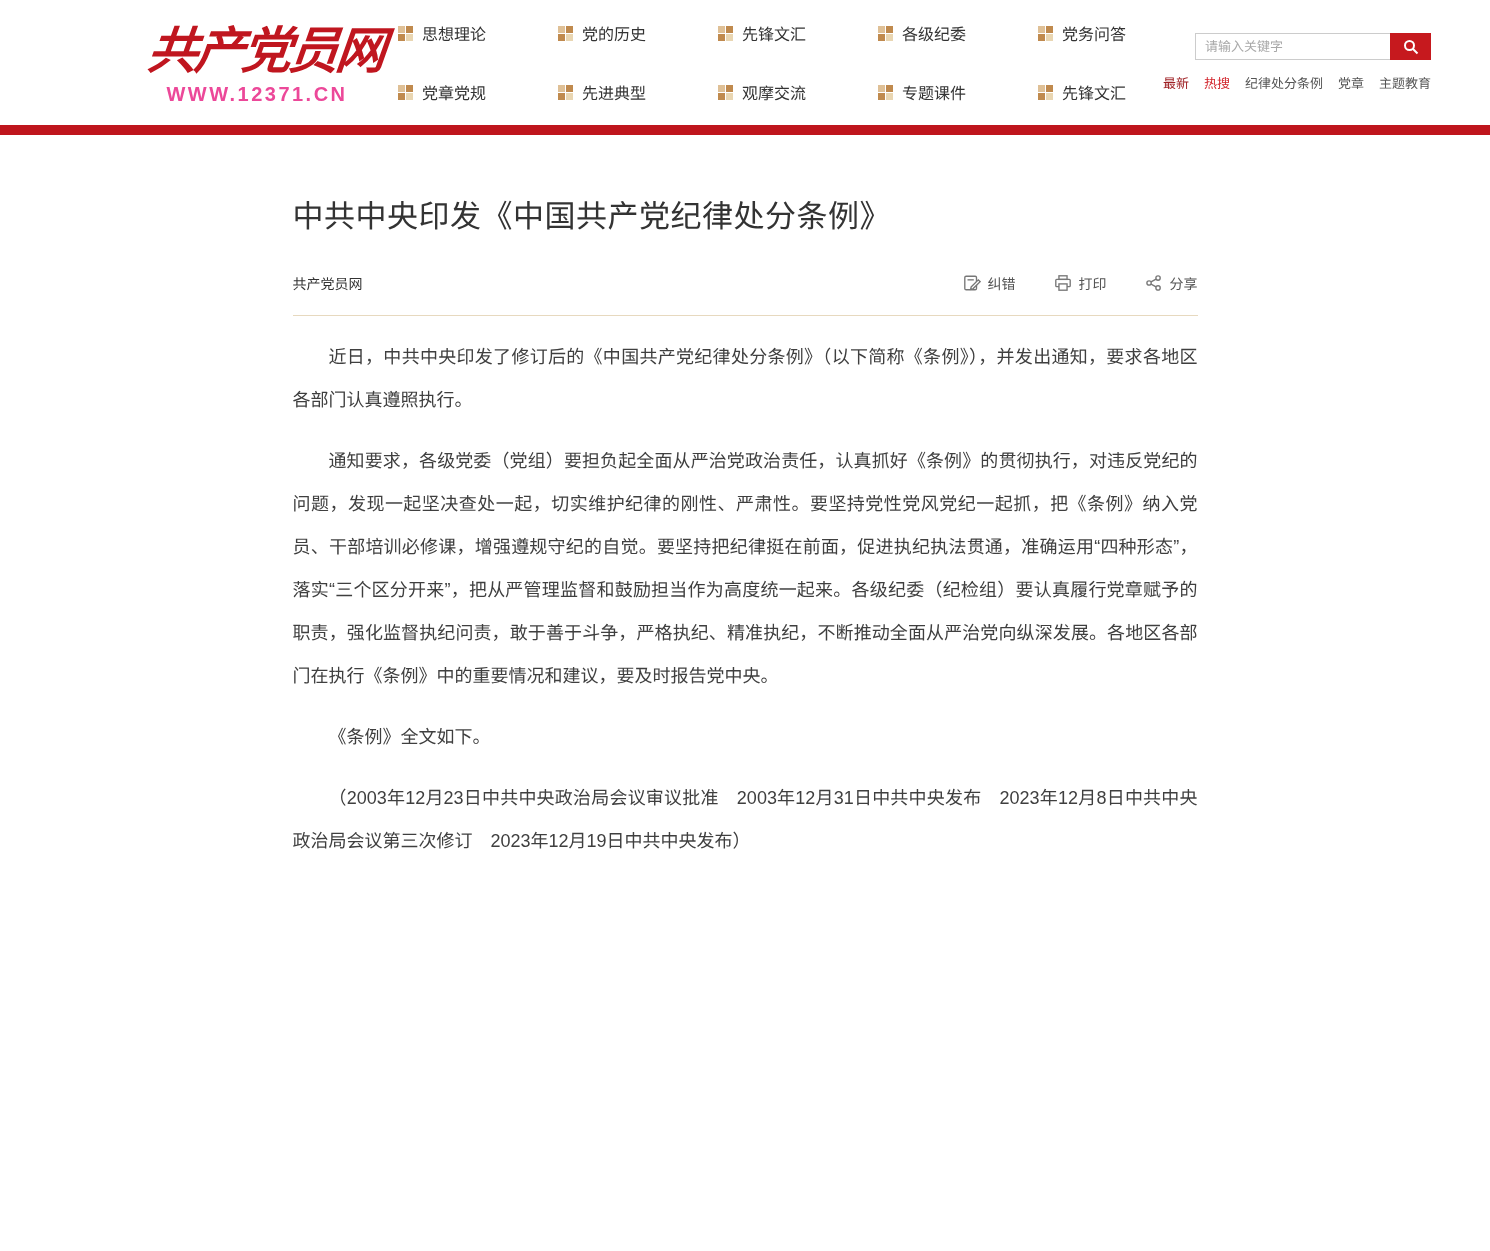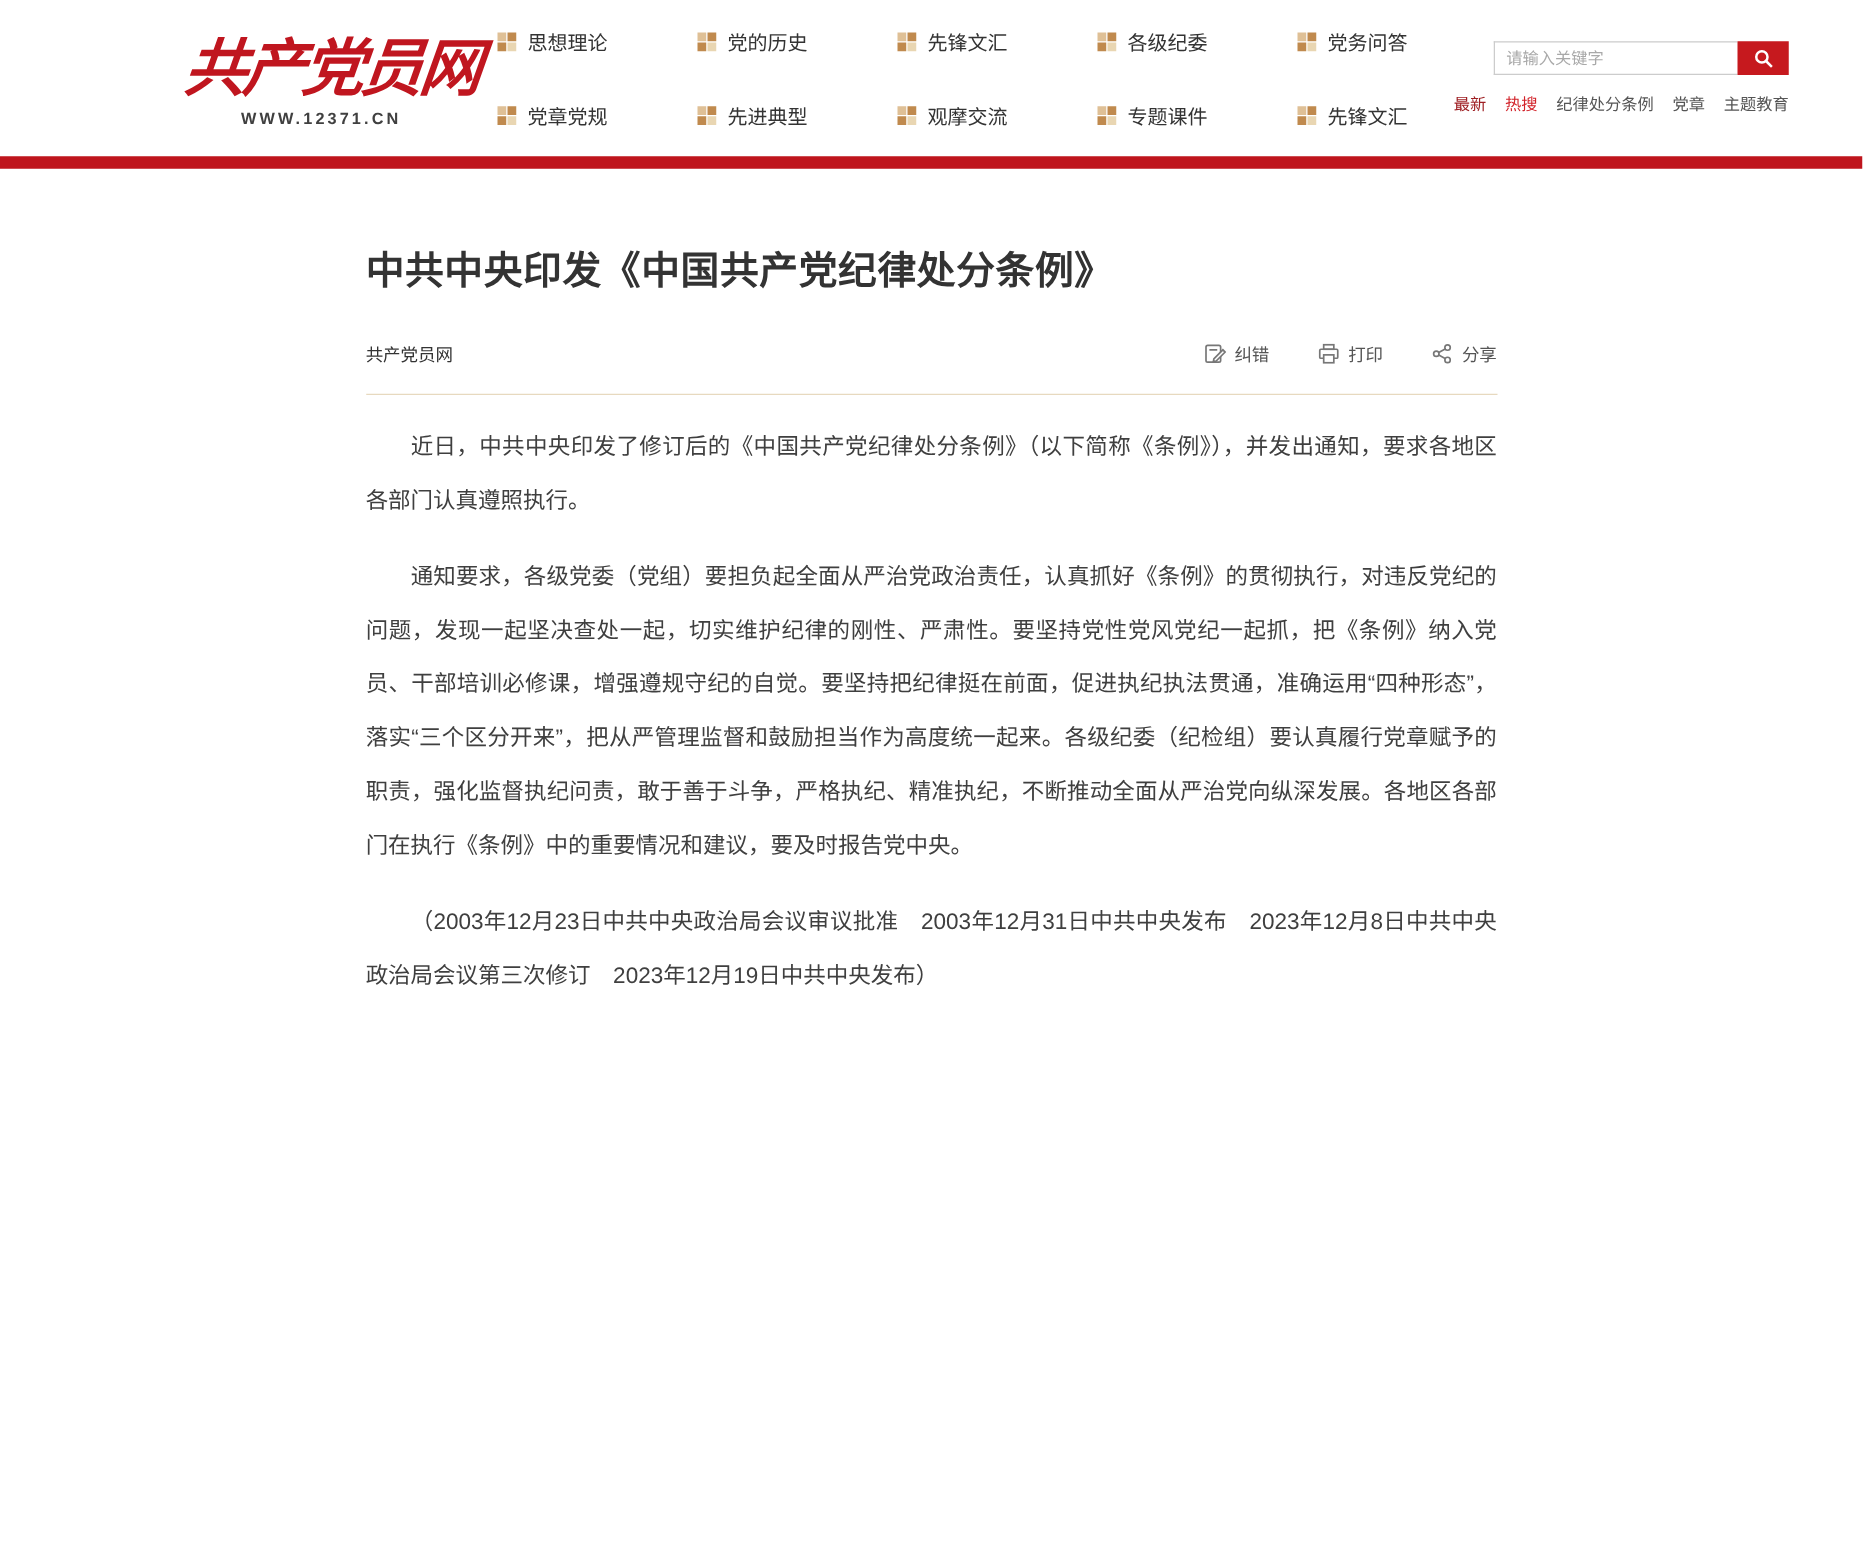--- a/index.html
+++ b/index.html
@@ -6,21 +6,21 @@
   html,body { width:1490px; height:1251px; overflow:hidden; background:#fff;
     font-family:"Liberation Sans", sans-serif; }
 
   
   .header { height:125px; display:flex; align-items:center;
     padding:0 138px 0 148px; background:#fff; }
   .logo { width:218px; flex:0 0 auto; text-align:center; margin-top:4px; }
   .logo-cn { font-family:"DejaVu Serif", serif; font-style:italic; font-weight:bold;
     font-size:50px; line-height:56px; color:#c0161f; letter-spacing:-3px;
     transform:skewX(-6deg); white-space:nowrap; }
-  .logo-url { margin-top:4px; font-size:13px; font-weight:bold; color:#404040;
+  .logo-url { margin-top:4px; font-size:20px; font-weight:bold; color:#ec4899;
     letter-spacing:2.5px; white-space:nowrap; }
 
   .nav { margin-left:32px; display:grid; grid-template-columns:repeat(5,125px);
     row-gap:16px;gap:35px; }
   .nav-item { display:flex; align-items:center; font-size:16px; color:#333;
     cursor:pointer; text-decoration:none; white-space:nowrap; }
   .blk-icon { display:inline-grid; grid-template-columns:7px 7px; grid-template-rows:7px 7px;
     gap:1px; margin-right:9px; flex:0 0 auto; }
   .blk-icon i:nth-child(1){ background:#dfc096; }
   .blk-icon i:nth-child(2){ background:#c08a4e; }
@@ -36,21 +36,21 @@
     display:flex; align-items:center; justify-content:center; cursor:pointer; }
   .hot-row { margin-top:13px; display:flex; gap:15px; font-size:13px; white-space:nowrap; }
   .hot-link { cursor:pointer; color:#555; }
   .hot-link.c-darkred { color:#9e1f23; }
   .hot-link.c-red { color:#d2232a; }
 
   .red-bar { height:10px; background:#bf151d; width:100%; }
 
   
   .main { width:905px; margin:0 auto; padding-top:62px; }
-  .article-title { font-size:31px; font-weight:bold; color:#333; line-height:40px;
+  .article-title { font-size:31px; font-weight:normal; color:#333; line-height:40px;
     letter-spacing:0.5px; }
   .meta-row { margin-top:36px; display:flex; align-items:center; }
   .source { font-size:14px; color:#333; }
   .tools { margin-left:auto; display:flex; gap:38px; }
   .tool { display:flex; align-items:center; gap:7px; font-size:14px; color:#555;
     cursor:pointer; }
   .tool svg { display:block; }
   .divider { margin-top:22px; border-bottom:1px solid #e7d9bf; }
 
   .body-text { margin-top:20px; }
@@ -220,17 +220,18 @@
           <span>分享</span>
         </span>
       </div>
     </div>
 
     <div class="divider"></div>
 
     <div class="body-text">
       <p>近日，中共中央印发了修订后的《中国共产党纪律处分条例》（以下简称《条例》），并发出通知，要求各地区各部门认真遵照执行。</p>
       <p>通知要求，各级党委（党组）要担负起全面从严治党政治责任，认真抓好《条例》的贯彻执行，对违反党纪的问题，发现一起坚决查处一起，切实维护纪律的刚性、严肃性。要坚持党性党风党纪一起抓，把《条例》纳入党员、干部培训必修课，增强遵规守纪的自觉。要坚持把纪律挺在前面，促进执纪执法贯通，准确运用“四种形态”，落实“三个区分开来”，把从严管理监督和鼓励担当作为高度统一起来。各级纪委（纪检组）要认真履行党章赋予的职责，强化监督执纪问责，敢于善于斗争，严格执纪、精准执纪，不断推动全面从严治党向纵深发展。各地区各部门在执行《条例》中的重要情况和建议，要及时报告党中央。</p>
+      <p>《条例》全文如下。</p>
       <p>（2003年12月23日中共中央政治局会议审议批准　2003年12月31日中共中央发布　2023年12月8日中共中央政治局会议第三次修订　2023年12月19日中共中央发布）</p>
     </div>
   </main>
 
 </div>
 
 </body></html>

